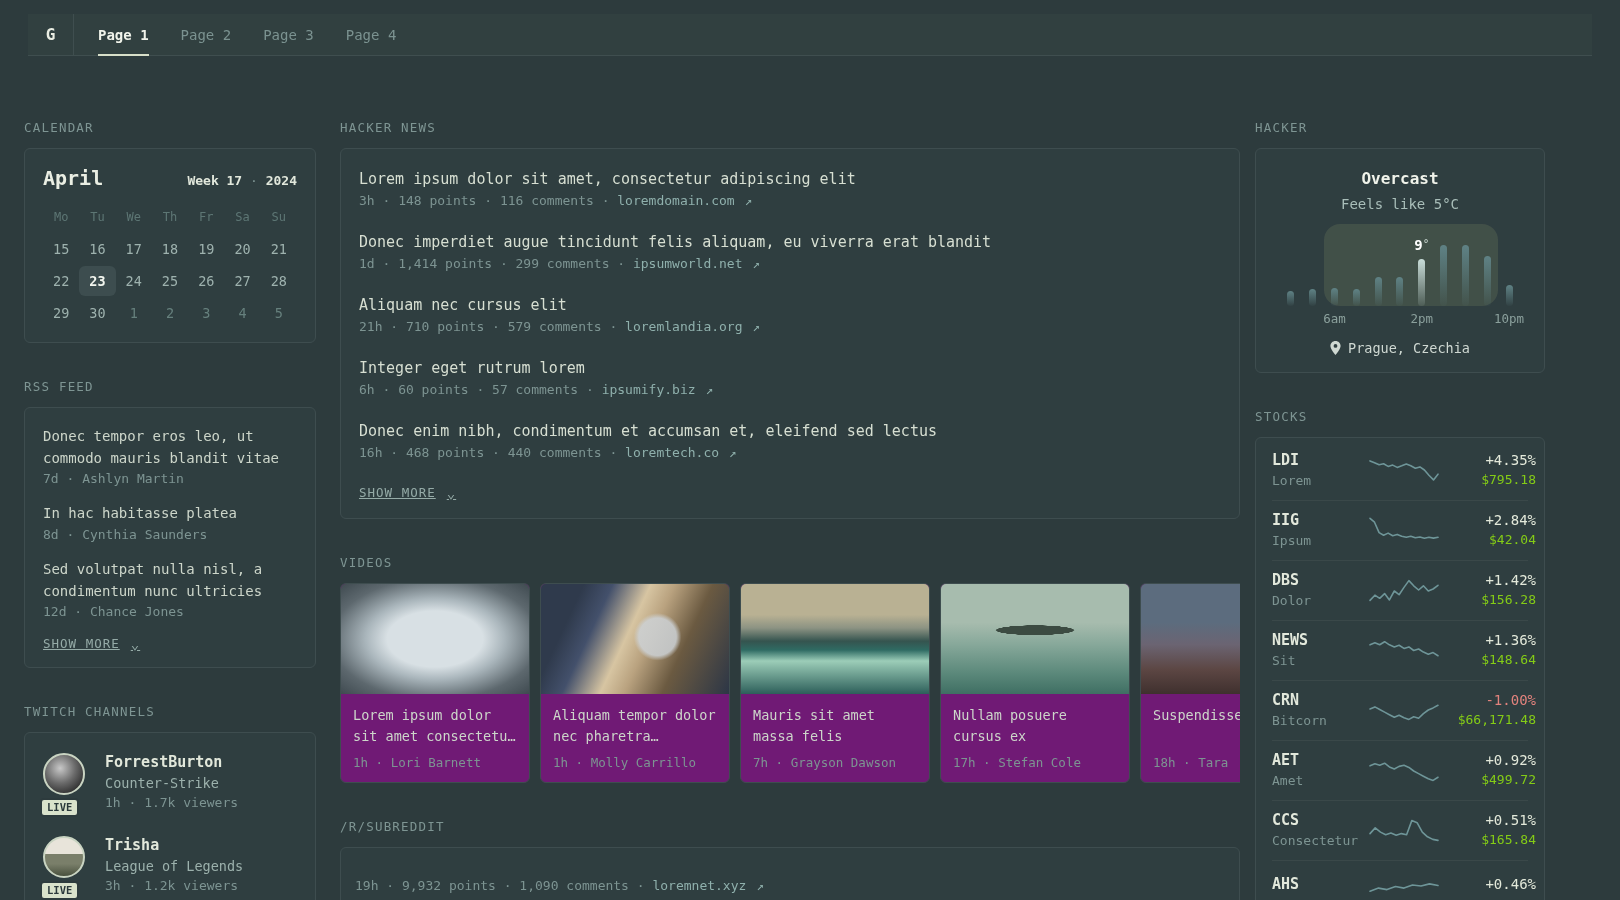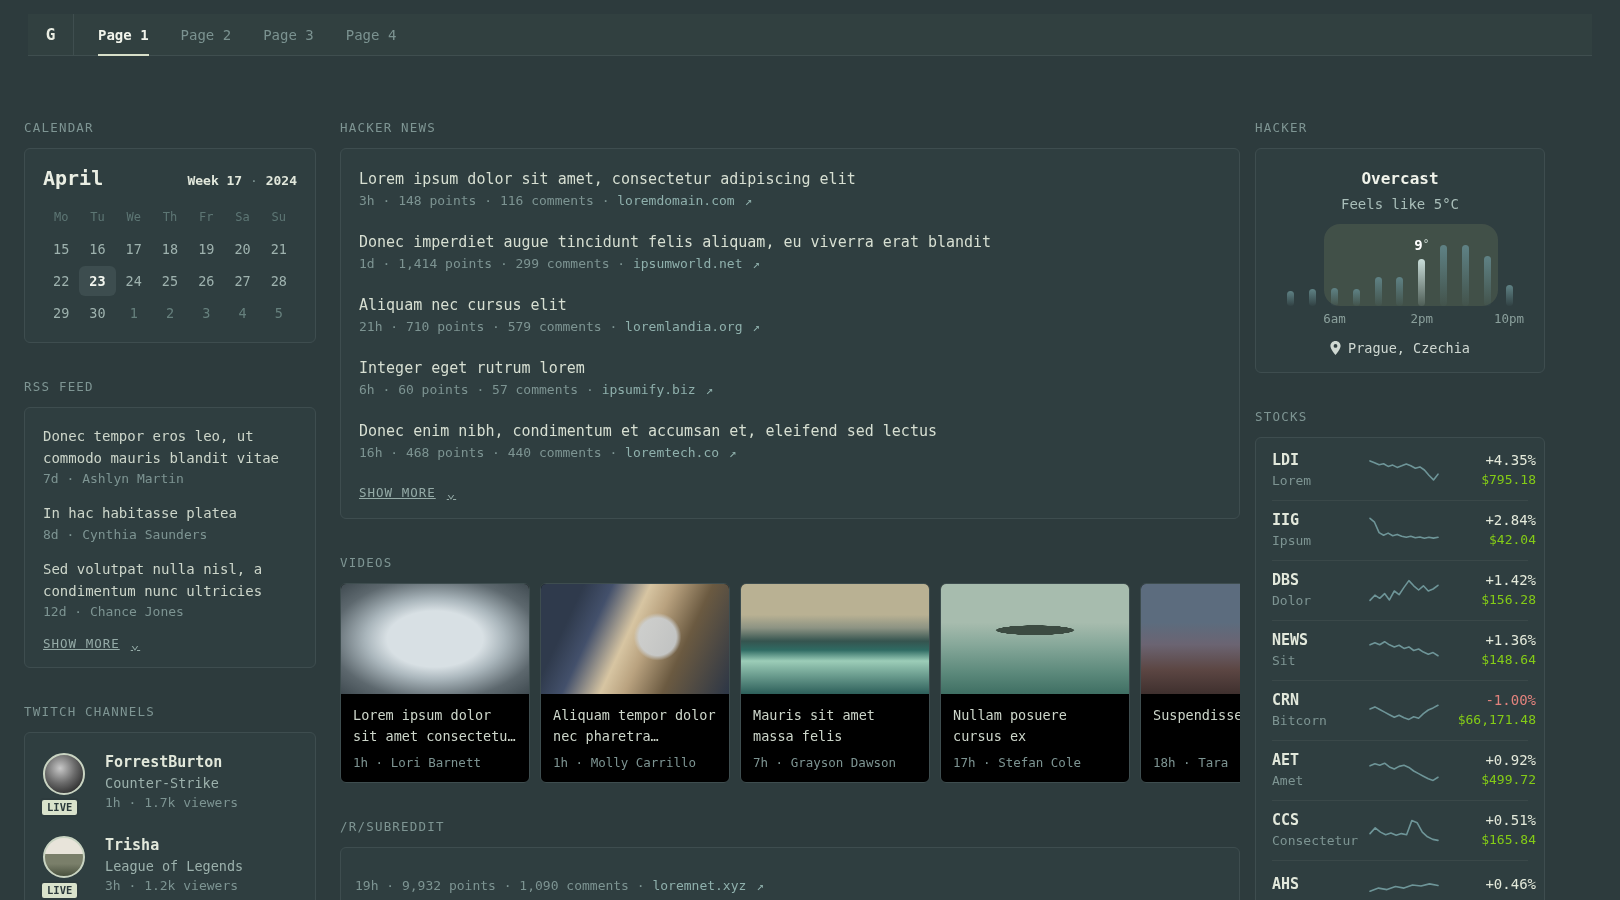--- a/index.html
+++ b/index.html
@@ -62,21 +62,21 @@
   .tw-game { font-size:13.5px; color:#9cb1ac; margin-top:4px; }
   .tw-row .meta { margin-top:4px; }
   
   .hn-card { padding:21px 18px 18px; }
   .hn-item { margin-bottom:25px; cursor:pointer; }
   .hn-title { font-size:15px; color:#d7dfd2; }
   .hn-item .meta { margin-top:5px; }
   
   .video-row { display:flex; gap:10px; overflow:hidden; width:900px; }
   .video-card { width:190px; flex:none; border:1px solid #3e4d4f; border-radius:6px; overflow:hidden;
-                display:flex; flex-direction:column; height:200px; background:#000000; cursor:pointer; }
+                display:flex; flex-direction:column; height:200px; background:#701a75; cursor:pointer; }
   .thumb { height:110px; flex:none; }
   .thumb-0 { background:radial-gradient(ellipse at center, #d8e0e4 0 36%, #aab6bc 52%, #5d686e 78%, #3f4a50 100%); }
   .thumb-1 { background:radial-gradient(circle 34px at 62% 48%, rgba(205,210,214,0.85) 0 55%, rgba(205,210,214,0) 70%),
              linear-gradient(115deg, #2f3a4c 0 18%, #43506b 30%, #d7c5a2 46%, #b9a27f 56%, #6b5a41 72%, #2c3646 100%); }
   .thumb-2 { background:linear-gradient(180deg, #b9b193 0 28%, #8c9383 40%, #35544f 52%, #2f6b63 60%, #9ccdb8 70%, #2d5f5a 100%); }
   .thumb-3 { background:radial-gradient(ellipse 64px 8px at 50% 42%, #3c4b42 0 60%, rgba(0,0,0,0) 62%),
              linear-gradient(180deg, #a7bcae 0 35%, #87a89a 55%, #5d8a7c 80%, #3f6f63 100%); }
   .thumb-4 { background:radial-gradient(ellipse 24px 58px at 62% 62%, #241e20 0 58%, rgba(0,0,0,0) 66%),
              linear-gradient(180deg, #5c6c7e 0 35%, #6b6472 55%, #5c4643 78%, #3f302e 100%); }
   .video-body { padding:11px 12px 12px; display:flex; flex-direction:column; flex:1; }

